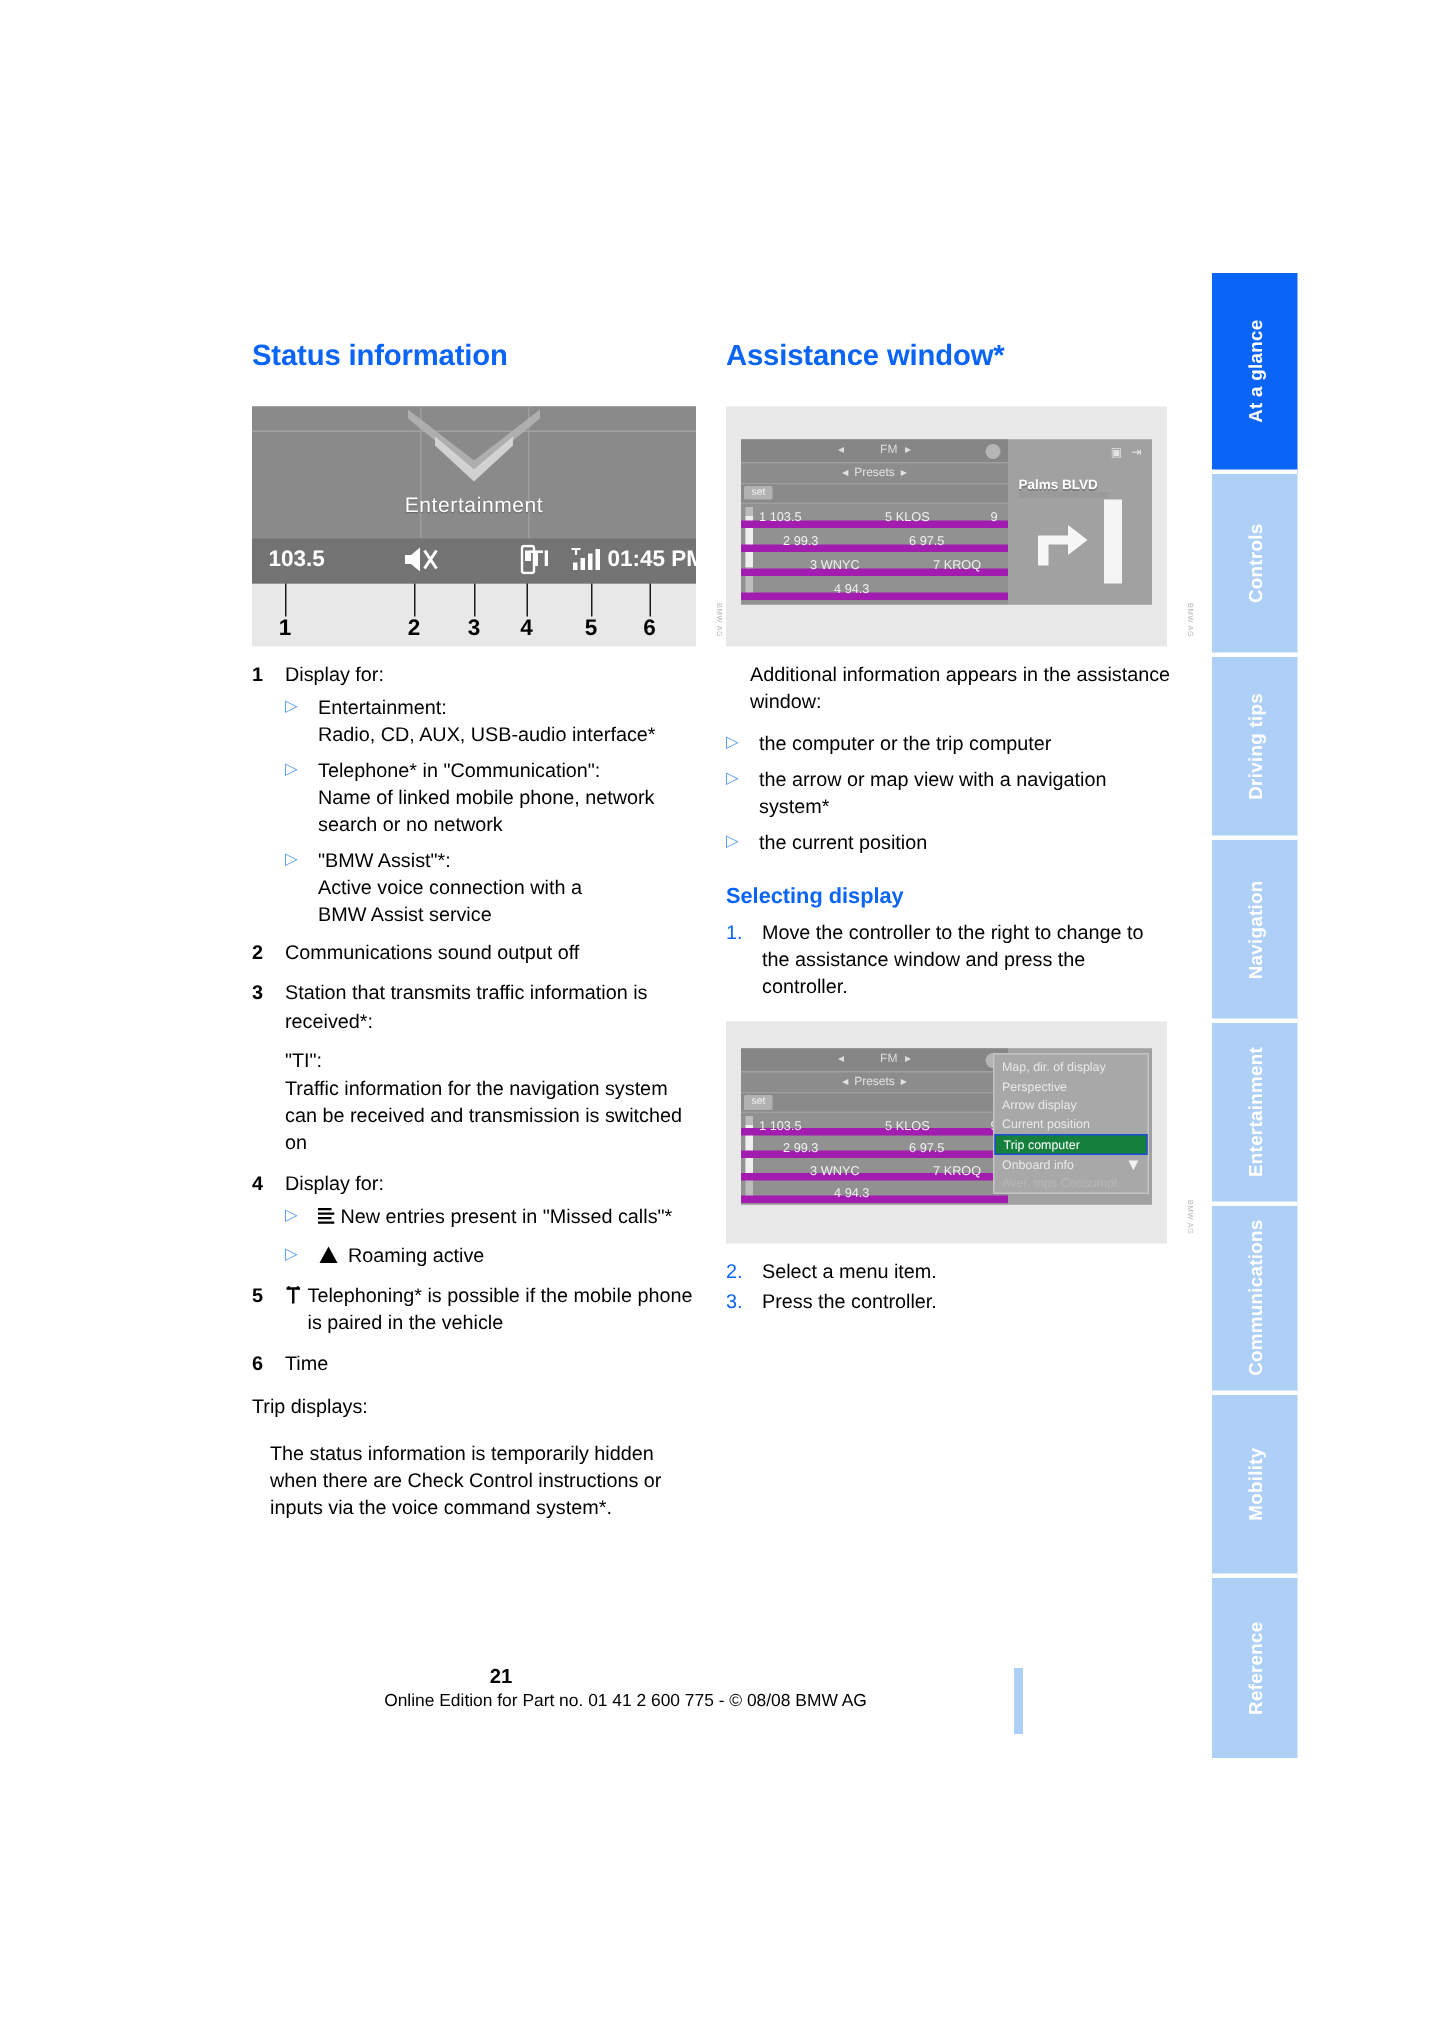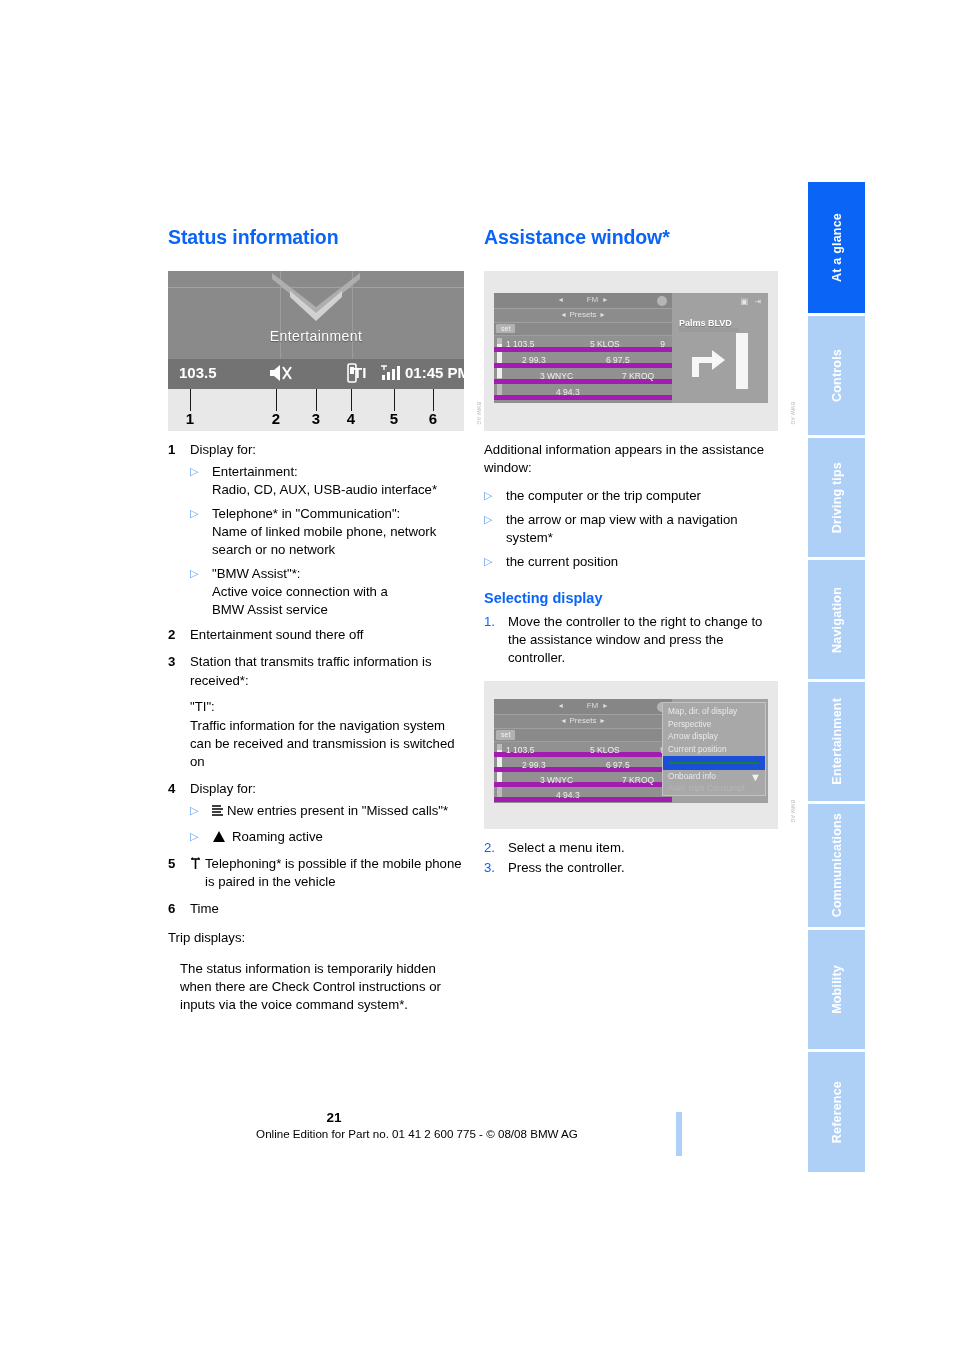--- a/index.html
+++ b/index.html
@@ -377,21 +377,21 @@
     padding-left: 5px;
     color: #e9e9e9;
     font-size: 8.3px;
     line-height: 12.6px;
     white-space: nowrap;
     overflow: hidden;
   }
   .pm-item.selected {
     background: #15803d;
     color: #ffffff;
-    border: 6px solid #1d4ed8;
+    border: 1px solid #1d4ed8;
     height: 14px;
     line-height: 12px;
   }
   .pm-item.dim { color: #b6b6b6; }
   .pm-caret {
     position: absolute;
     right: 4px;
     bottom: 10px;
     color: #f2f2f2;
     font-size: 11px;
@@ -548,21 +548,21 @@
                 <p>BMW Assist service</p>
               </span>
             </div>
           </div>
         </div>
       </div>
 
       <div class="legend-row">
         <div class="legend-num">2</div>
         <div class="legend-body">
-          <p>Entertainment sound there off</p>
+          <p>Communications sound output off</p>
         </div>
       </div>
       <div class="gap"></div>
 
       <div class="legend-row">
         <div class="legend-num">3</div>
         <div class="legend-body">
           <p>Station that transmits traffic information is received*:</p>
           <p style="margin-top:8px">"TI":</p>
           <p>Traffic information for the navigation system can be received and transmission is switched on</p>
@@ -680,21 +680,21 @@
             <svg width="40" height="34" viewBox="0 0 40 34">
               <path d="M4 32 L4 12 L24 12 L24 5 L37 15 L24 25 L24 18 L11 18 L11 32 Z" fill="#f7f7f7"></path>
             </svg>
           </span>
           <span class="road-bar"></span>
         </div>
       </div>
       <div class="watermark">BMW AG</div>
     </div>
 
-    <p style="margin:0 0 10px 0">Additional information appears in the assistance window:</p>
+    <p style="margin:0 0 10px 16px">Additional information appears in the assistance window:</p>
 
     <div class="bullets">
       <div class="bullet-row">
         <span class="bullet-mark">▷</span>
         <span class="bullet-text">
             <p>the computer or the trip computer</p>
           </span>
       </div>
       <div class="bullet-row">
         <span class="bullet-mark">▷</span>

